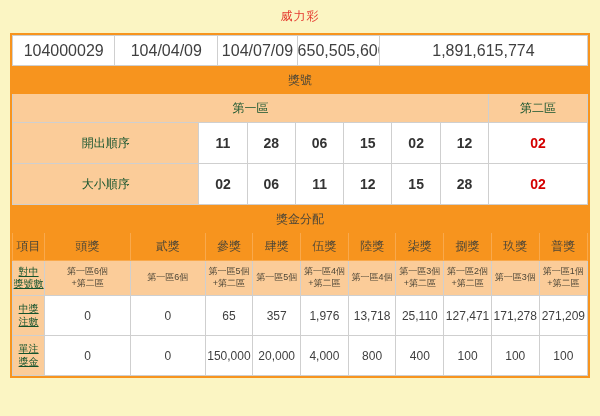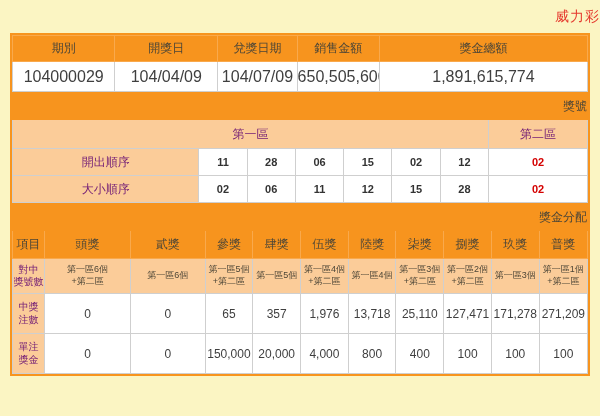--- a/index.html
+++ b/index.html
@@ -7,22 +7,22 @@
     position:relative;
     width:600px; height:416px;
     background:#FBF5C3;
     font-family:"Liberation Sans","DejaVu Sans",sans-serif;
     box-sizing:border-box;
     overflow:hidden;
   }
   .title {
     padding-top:8px;
     height:20px;
-    text-align:right;
-    font-size:14px;
+    text-align:center;
+    font-size:12px;
     color:#E5392E;
     letter-spacing:1px;
   }
   .board {
     margin:5px 10px 0 10px;
     border:2px solid #F7941E;
     background:#FFFFFF;
   }
   table { border-collapse:collapse; table-layout:fixed; width:100%; }
   td, th {
@@ -40,46 +40,45 @@
     font-size:12px;
     border:1px solid #F9A94C;
   }
   
   .band {
     background:#F7941E;
     color:#4D4637;
     font-size:12px;
     height:26px;
     border:1px solid #F7941E;
-    text-align:right;
   }
   
   .pe {
     background:#FBCC99;
-    color:#701a75;
+    color:#14532d;
     font-size:12px;
     border:1px solid #CFCFCF;
   }
   
   .wh {
     background:#FFFFFF;
     color:#3F3F3F;
     font-size:16px;
     border:1px solid #CFCFCF;
   }
   .r-info-head { height:26px; }
   .r-info-data { height:30px; }
   .r-zone  { height:29px; }
-  .r-num   { height:27px; }
+  .r-num   { height:41px; }
   .r-phead { height:28px; }
   .r-match { height:35px; }
   .r-val   { height:40px; }
-  .num { font-weight:bold; font-size:11px; color:#333333; }
+  .num { font-weight:bold; font-size:14px; color:#333333; }
   .red { color:#D40000; }
-  .small2 { font-size:10px; line-height:1.25; white-space:normal; }
+  .small2 { font-size:10px; line-height:1.25; white-space:normal;text-decoration:underline; }
   .match-txt { font-size:9px; line-height:1.3; white-space:normal; color:#4D4637; }
   .vcell { font-size:12px; }
   .line { display:block; }
 </style>
 </head>
 <body>
 
 <div class="page">
 
   <div class="title">威力彩</div>
@@ -88,27 +87,20 @@
 
     <table>
       <colgroup>
         <col style="width:17.8%">
           <col style="width:17.9%">
           <col style="width:13.8%">
         <col style="width:14.3%">
           <col>
       </colgroup>
       <tbody>
-      <tr class="r-info-head">
-        <th class="hd">期別</th>
-        <th class="hd">開獎日</th>
-        <th class="hd">兌獎日期</th>
-        <th class="hd">銷售金額</th>
-        <th class="hd">獎金總額</th>
-      </tr>
       <tr class="r-info-data">
         <td class="wh">104000029</td>
         <td class="wh">104/04/09</td>
         <td class="wh">104/07/09</td>
         <td class="wh">650,505,600</td>
         <td class="wh">1,891,615,774</td>
       </tr>
       </tbody>
     </table>
 

